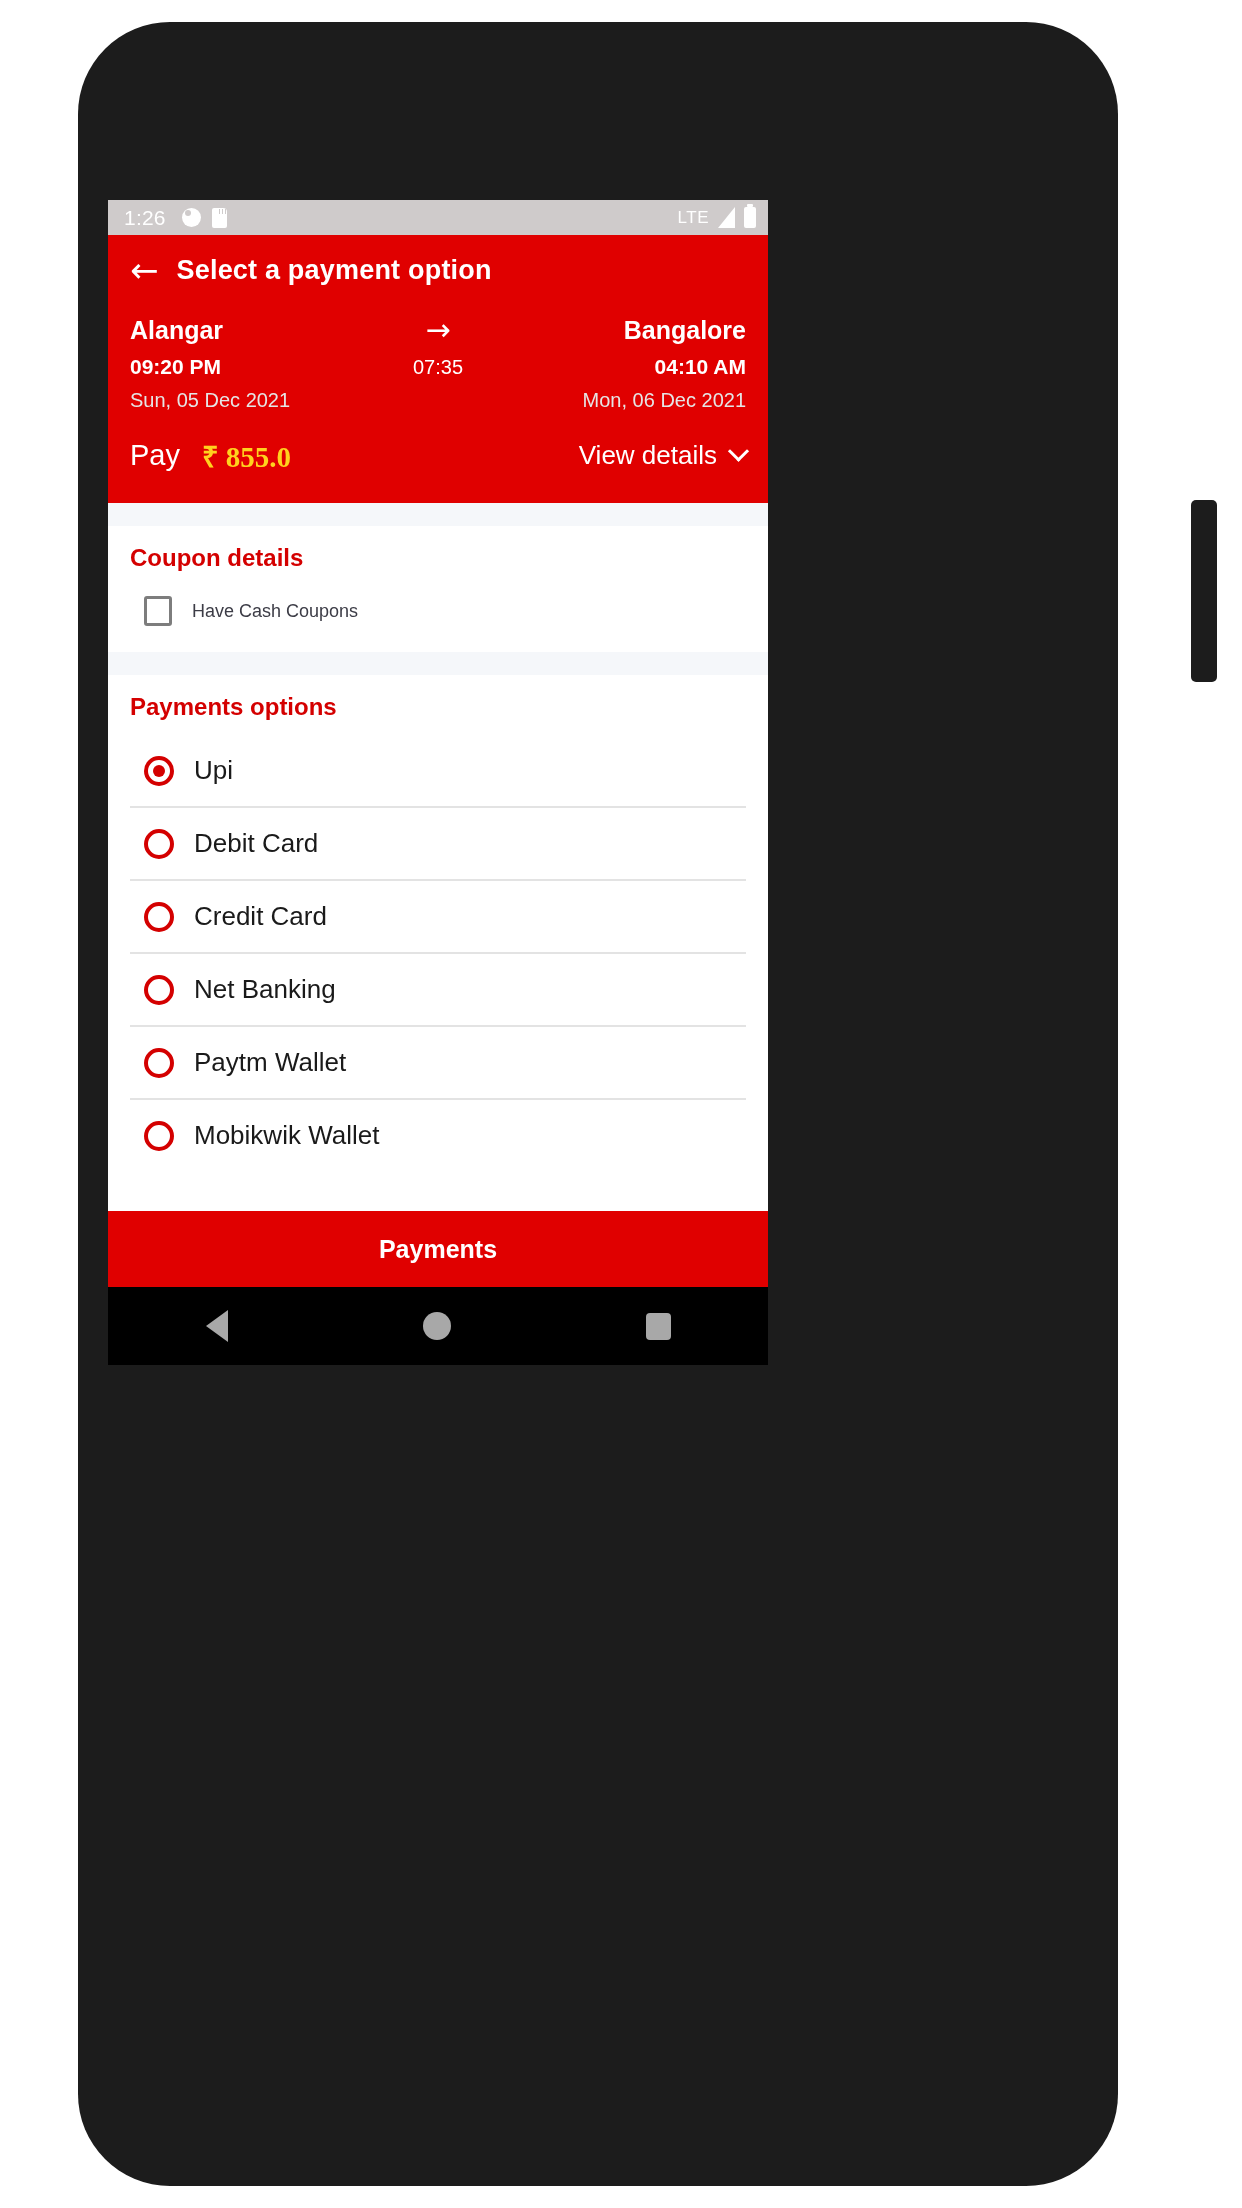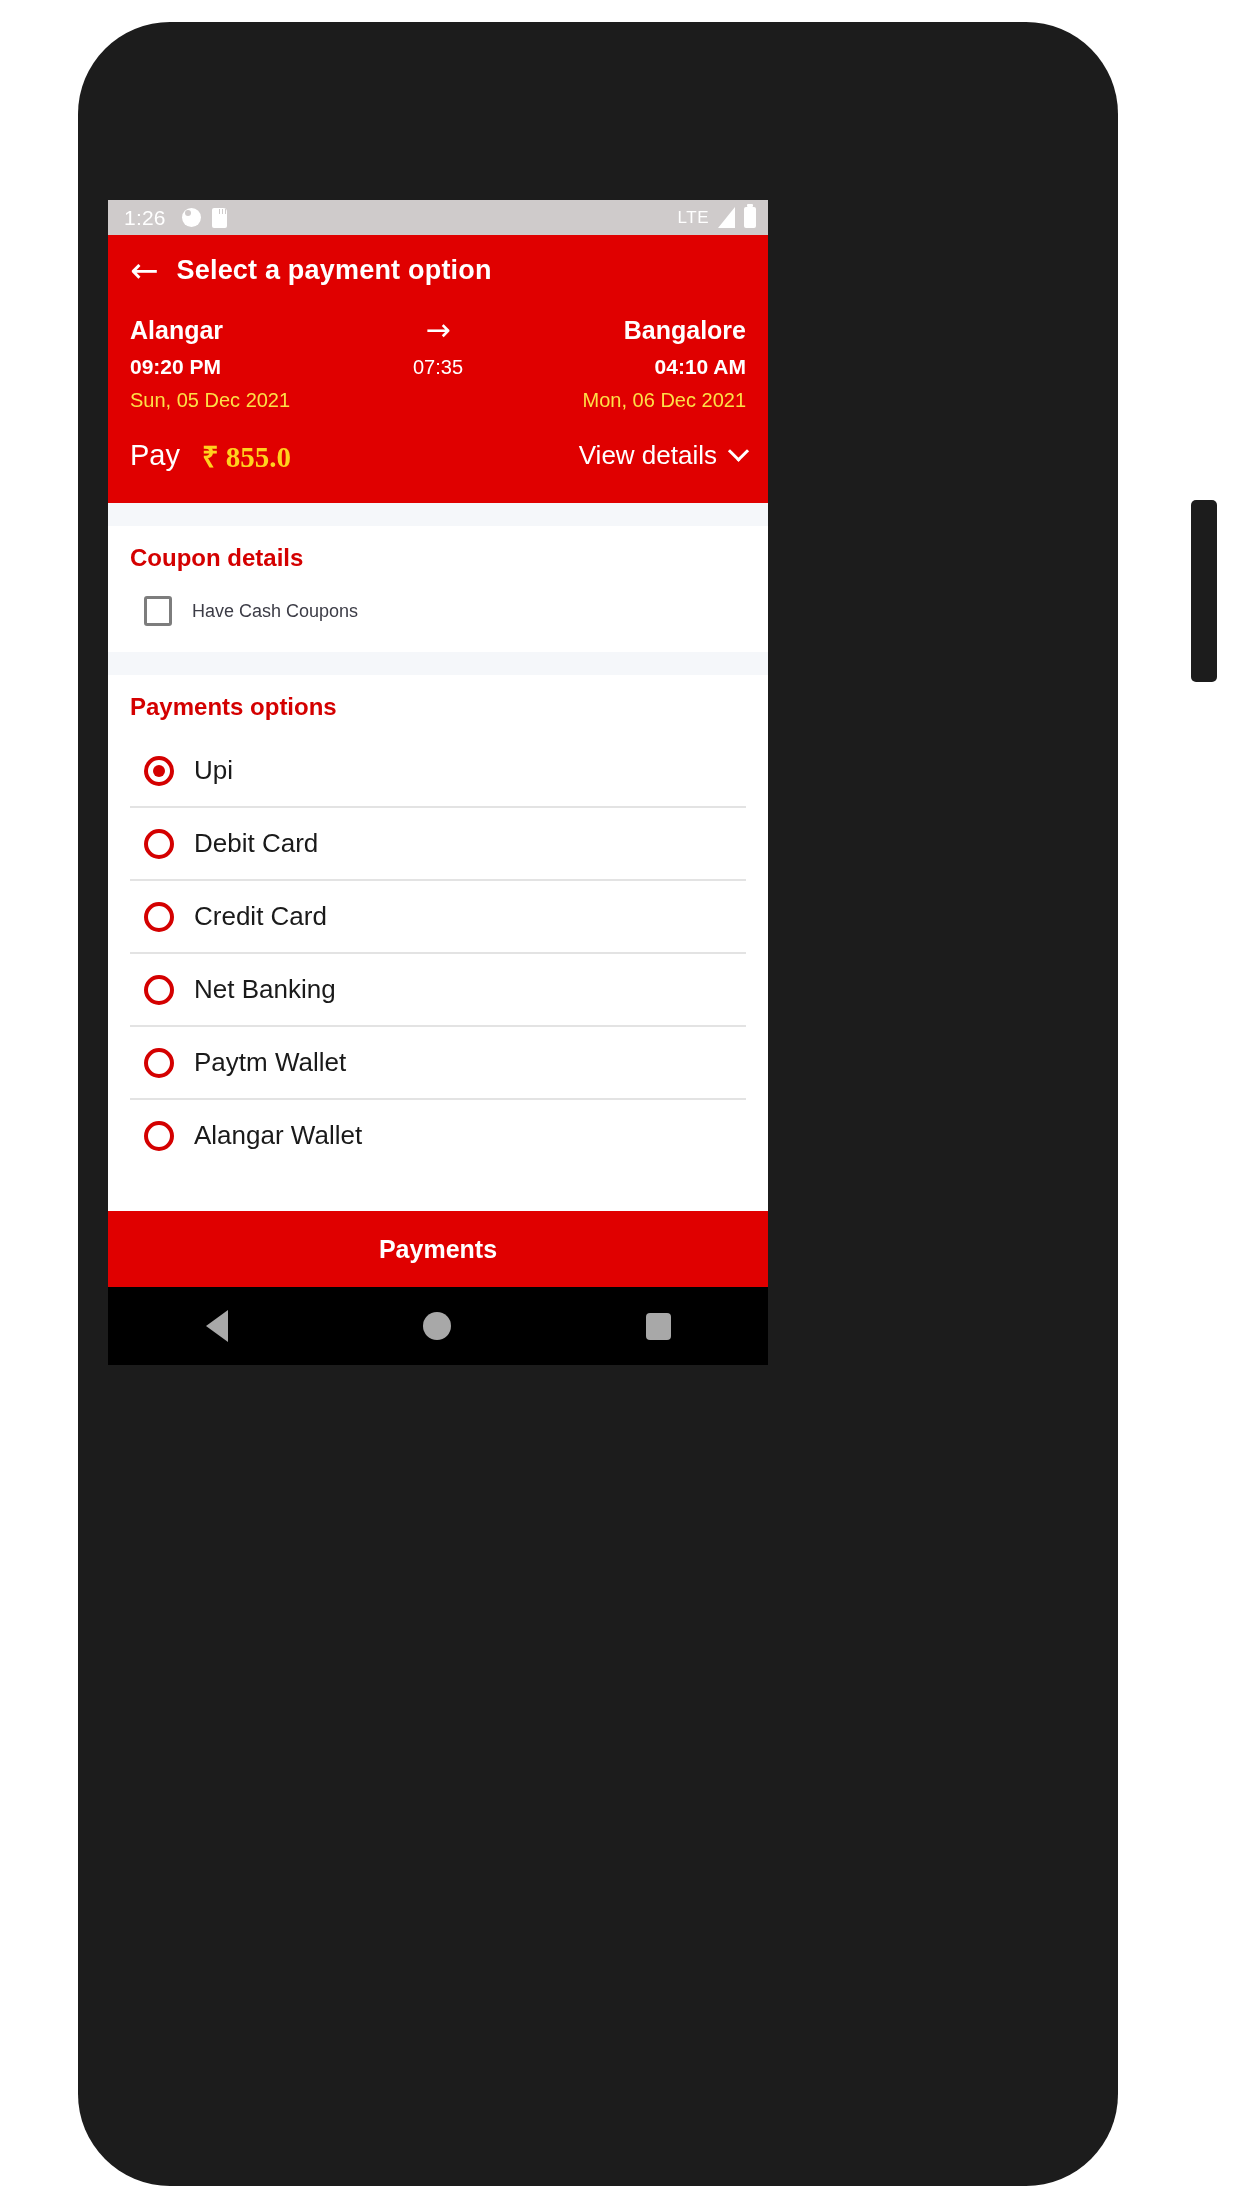--- a/index.html
+++ b/index.html
@@ -157,21 +157,21 @@
     color: #ffffff;
   }
   .j-dur {
     font-size: 20px;
     font-weight: 400;
     color: #ffffff;
   }
   .j-date {
     font-size: 20px;
     font-weight: 400;
-    color: #fde047;
+    color: #e5e5e5;
   }
 
   
   .payrow {
     background: #e00000;
     padding: 24px 22px 28px 22px;
     display: flex;
     align-items: center;
   }
   .pay-label {
@@ -413,21 +413,21 @@
             <div class="opt-row">
               <span class="radio"></span>
               <span class="opt-label">Net Banking</span>
             </div>
             <div class="opt-row">
               <span class="radio"></span>
               <span class="opt-label">Paytm Wallet</span>
             </div>
             <div class="opt-row">
               <span class="radio"></span>
-              <span class="opt-label">Alangar Wallet</span>
+              <span class="opt-label">Mobikwik Wallet</span>
             </div>
           </div>
       </div>
 
     </div>
 
     <div class="continue-bar">
       <span class="continue-label">Payments</span>
     </div>
 

